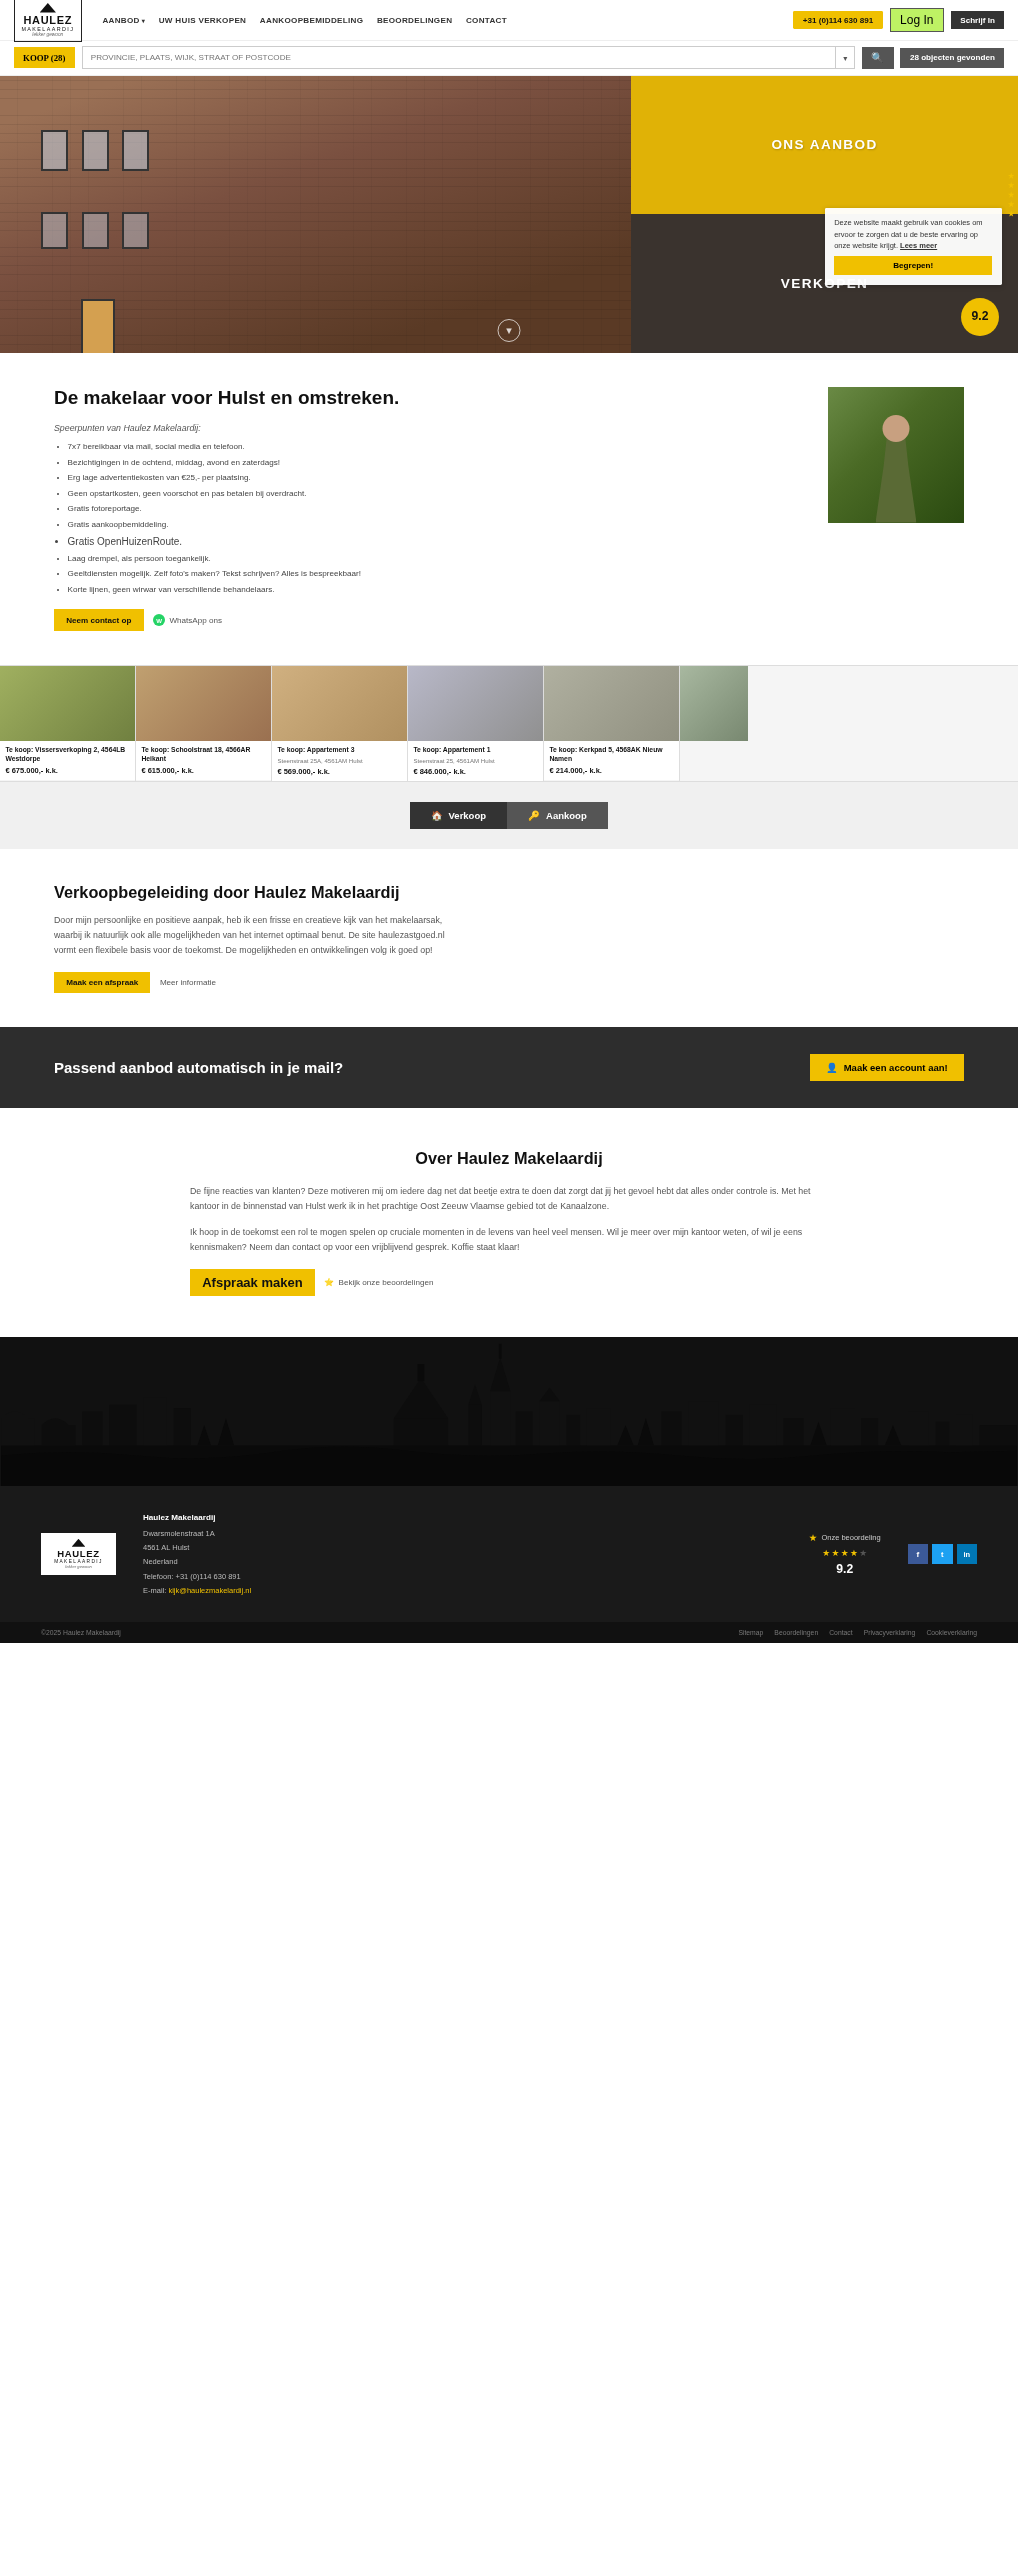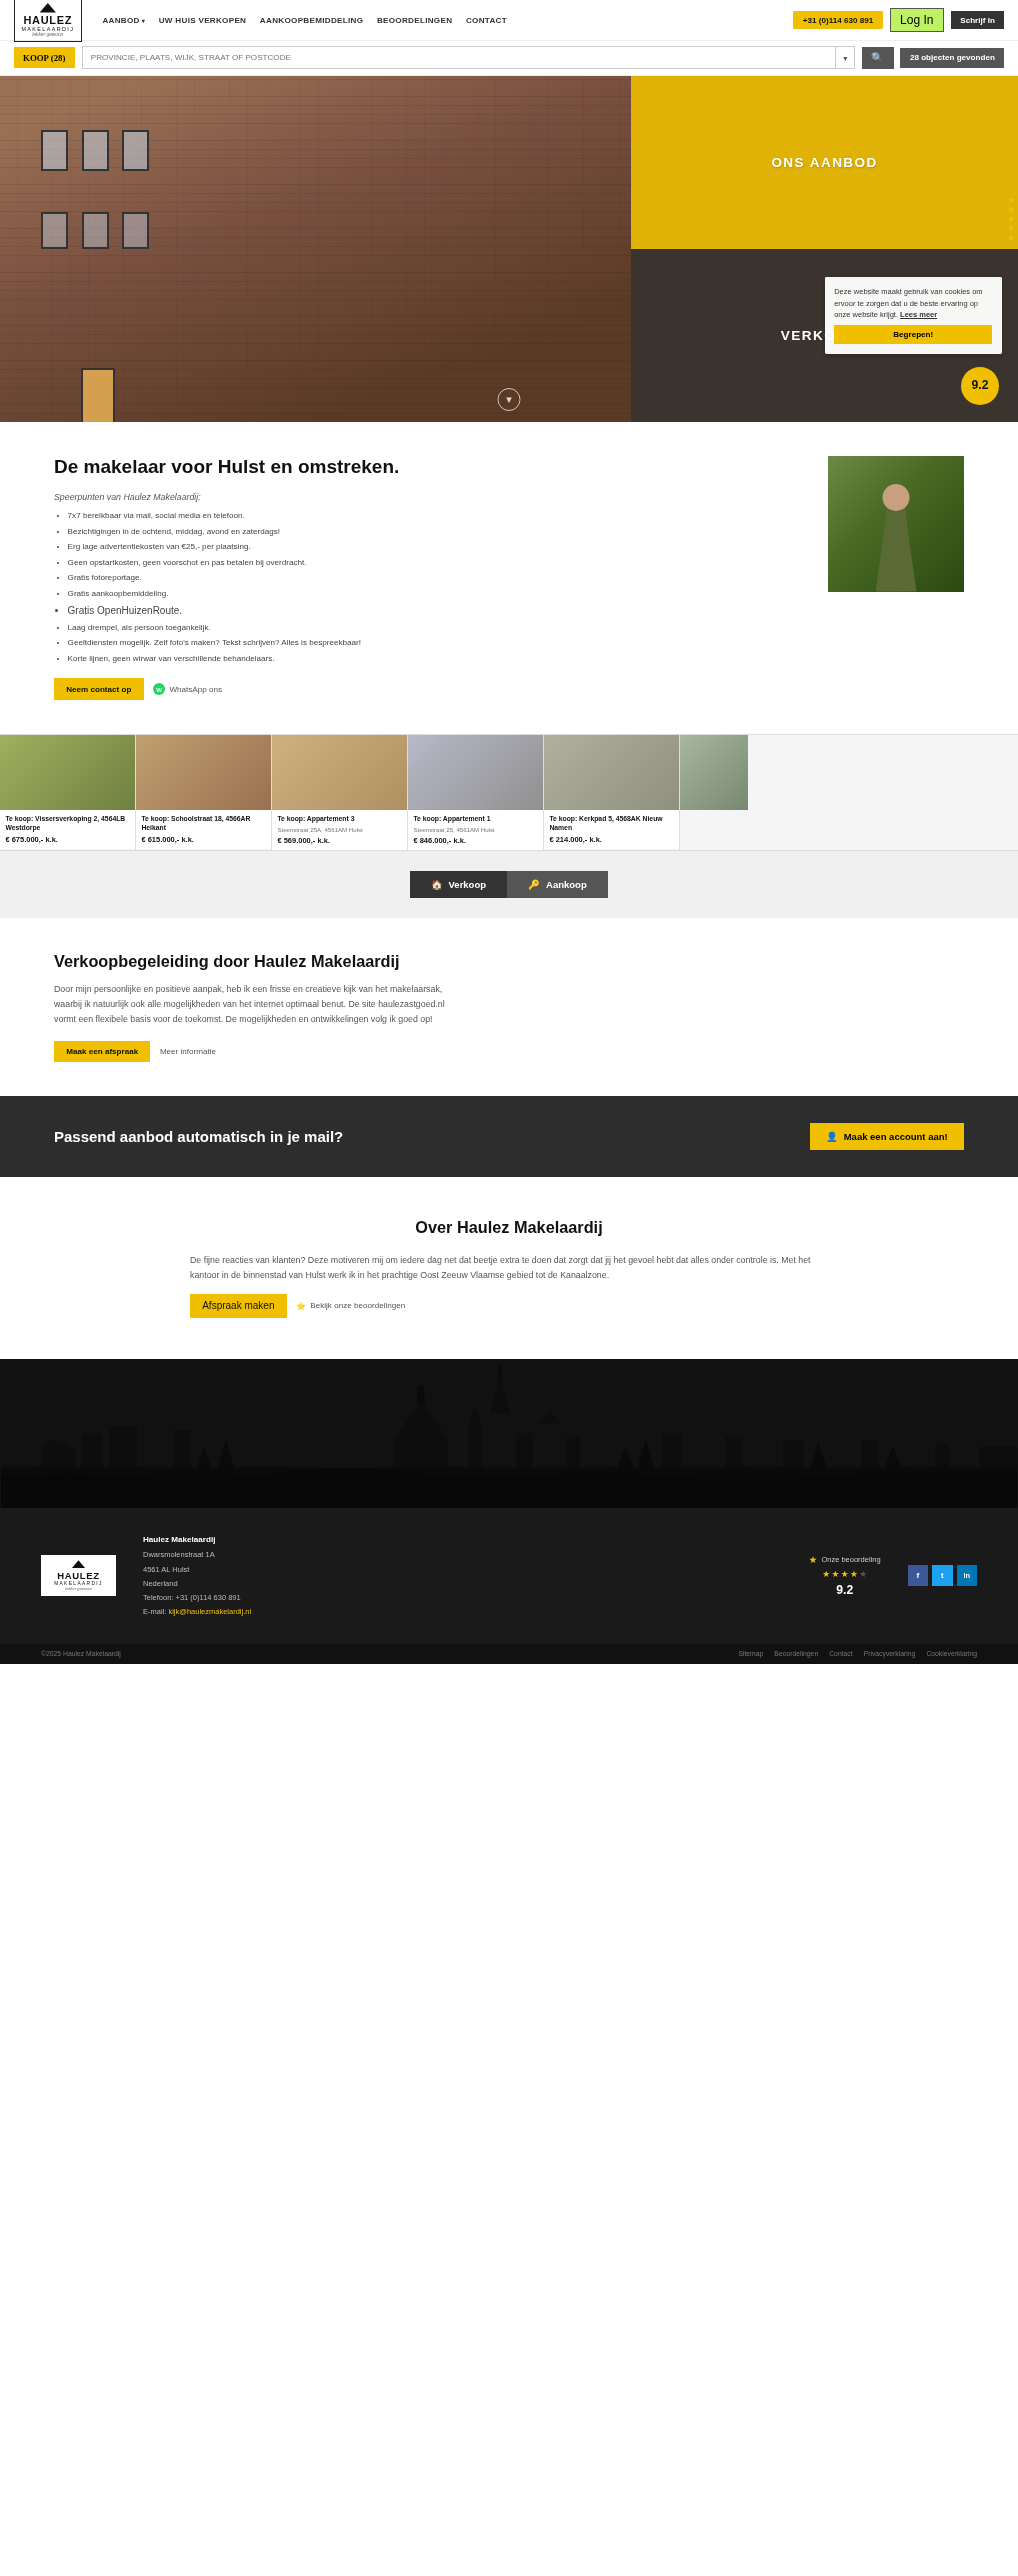--- a/index.html
+++ b/index.html
@@ -39,21 +39,21 @@
 <div style="background:#fff; padding:5.4px 13.6px; display:flex; align-items:center; gap:6.8px; border-bottom:0.7px solid #eee;">
   <button style="background:#f0c000; padding:5.4px 9.5px; font-weight:700; font-size:8.8px; border:none; cursor:pointer; display:flex; align-items:center; gap:3.4px;font-family:Liberation Serif, serif;">KOOP (28)</button>
   <div style="flex:1; border:0.7px solid #ccc; display:flex; align-items:center; background:#fff;">
     <input type="text" style="flex: 1 1 0%; padding: 5.4px 8.1px; border: none; outline: none; font-size: 8.1px; color: rgb(153, 153, 153); background: transparent;" placeholder="PROVINCIE, PLAATS, WIJK, STRAAT OF POSTCODE">
     <button style="background:none; border:none; padding:5.4px 6.8px; cursor:pointer; font-size:8.1px; color:#555; border-left:0.7px solid #ccc;">▾</button>
   </div>
   <button style="background:#555; color:#fff; padding:5.4px 9.5px; border:none; cursor:pointer; font-size:10.2px;">🔍</button>
   <div style="background:#555; color:#fff; padding:5.4px 9.5px; font-size:8.1px; font-weight:600; white-space:nowrap;">28 objecten gevonden</div>
 </div>
 
-<div style="position:relative; height:346px; overflow:hidden; background:#6b4a35;">
+<div style="position:relative; height:277px; overflow:hidden; background:#6b4a35;">
 
   <div style="position:absolute; left:0; top:0; width:62%; height:100%; background: linear-gradient(160deg, #9a7055 10%, #7a5040 40%, #5a3a25 80%); overflow:hidden;">
     <div style="position:absolute; inset:0; background:repeating-linear-gradient(0deg, transparent 0px, transparent 8.1px, rgba(0,0,0,0.08) 8.1px, rgba(0,0,0,0.08) 8.8px), repeating-linear-gradient(90deg, transparent 0px, transparent 17px, rgba(0,0,0,0.04) 17px, rgba(0,0,0,0.04) 17.7px);"></div>
 
     <div style="position:absolute; top:54px; left:41px; display:flex; gap:13.6px;">
       <div style="width:27px; height:41px; background:rgba(200,220,240,0.5); border:2px solid #333;"></div>
       <div style="width:27px; height:41px; background:rgba(200,220,240,0.5); border:2px solid #333;"></div>
       <div style="width:27px; height:41px; background:rgba(200,220,240,0.5); border:2px solid #333;"></div>
     </div>
     <div style="position:absolute; top:136px; left:41px; display:flex; gap:13.6px;">
@@ -199,22 +199,23 @@
   <h3 style="font-size:15px; font-weight:900; color:#fff;">Passend aanbod automatisch in je mail?</h3>
   <button style="background:#f0c000; border:none; padding:8.1px 16.3px; font-weight:700; font-size:9.5px; cursor:pointer; display:flex; align-items:center; gap:5.4px;">
     <span>👤</span>
     <span>Maak een account aan!</span>
   </button>
 </div>
 
 <div style="padding:41px 190px; background:#fff; text-align:center;">
   <h2 style="font-size:16.3px; font-weight:900; color:#111; margin-bottom:16.3px;">Over Haulez Makelaardij</h2>
   <p style="font-size:8.8px; color:#555; line-height:1.7; margin-bottom:11px; text-align:left;">De fijne reacties van klanten? Deze motiveren mij om iedere dag net dat beetje extra te doen dat zorgt dat jij het gevoel hebt dat alles onder controle is. Met het kantoor in de binnenstad van Hulst werk ik in het prachtige Oost Zeeuw Vlaamse gebied tot de Kanaalzone.</p>
+  <p style="font-size:8.8px; color:#555; line-height:1.7; margin-bottom:13.6px; text-align:left;">Ik hoop in de toekomst een rol te mogen spelen op cruciale momenten in de levens van heel veel mensen. Wil je meer over mijn kantoor weten, of wil je eens kennismaken? Neem dan contact op voor een vrijblijvend gesprek. Koffie staat klaar!</p>
   <div style="display:flex; gap:9.5px; align-items:center; justify-content:flex-start;">
-    <button style="background:#f0c000; border:none; padding:6.1px 12.2px; font-weight:400; font-size:10px; cursor:pointer; color:#111;">Afspraak maken</button>
+    <button style="background:#f0c000; border:none; padding:6.1px 12.2px; font-weight:700; font-size:13px; cursor:pointer; color:#111;">Afspraak maken</button>
     <a href="#" style="display:flex; align-items:center; gap:4.1px; font-size:8.1px; color:#555; text-decoration:none;">
       <span>⭐</span>
       <span>Bekijk onze beoordelingen</span>
     </a>
   </div>
 </div>
 
 <div style="height:149px; background:#111; position:relative; overflow:hidden;">
   <svg viewBox="0 0 1500 220" style="width:100%; height:100%; display:block;">
 

